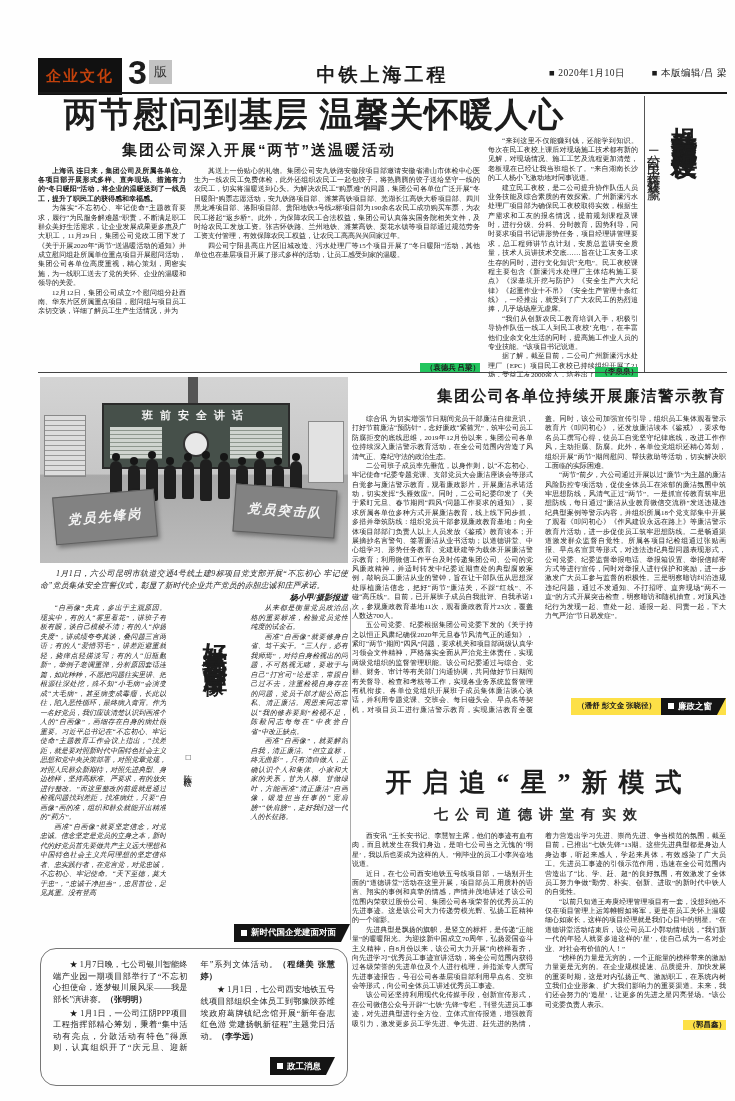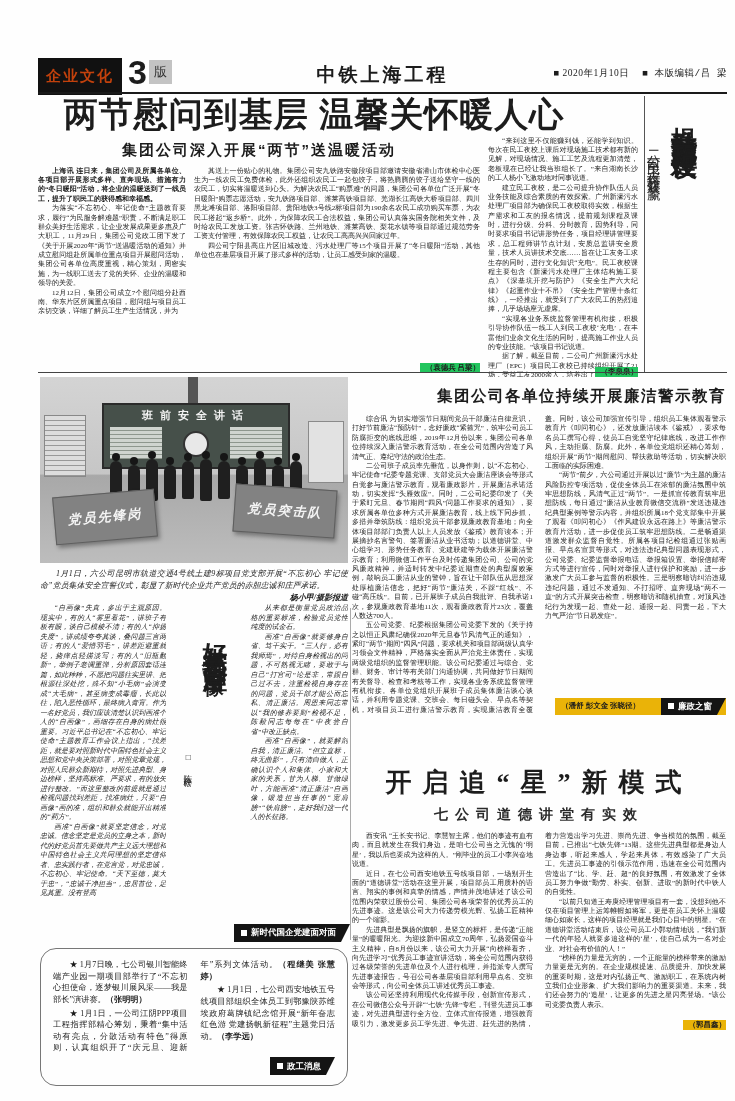--- a/index.html
+++ b/index.html
@@ -76,22 +76,22 @@
   .credit{text-align:right;font-weight:bold;font-style:italic;font-size:8px;margin-top:1px;}
   
   .integrity{position:absolute;top:379px;left:352px;width:374px;}
   .int-head{font-size:27px;font-weight:bold;letter-spacing:9px;text-align:center;white-space:nowrap;}
   .int-sub{font-family:"Liberation Sans",sans-serif;font-weight:bold;font-size:15.5px;
            letter-spacing:1.5px;text-align:right;margin-top:7px;}
   .cols2{column-count:2;column-gap:12px;column-fill:auto;overflow:hidden;position:relative;
          font-size:7px;line-height:1.34;text-align:justify;margin-top:8px;}
   .cols2 p{margin:0;text-indent:2em;}
   .int-cols{height:300px;}
-  .endrow{position:absolute;right:0;bottom:0;display:flex;align-items:center;gap:21px;
-          background:#eab308;padding-left:6px;}
+  .endrow{position:absolute;right:0;bottom:0;display:flex;align-items:center;gap:5px;
+          background:#fde047;padding-left:6px;}
   .end-byline{font-size:7.5px;font-weight:bold;}
   .tag{display:inline-flex;align-items:center;gap:4px;background:#141414;color:#fff;
        font-family:"Liberation Sans",sans-serif;font-weight:bold;font-size:8.5px;
        padding:3px 14px 3px 7px;clip-path:polygon(0 0,100% 0,calc(100% - 9px) 100%,0 100%);}
   .tag-sq{width:6px;height:6px;background:#fff;display:inline-block;}
   
   .vdiv{position:absolute;top:608px;left:350px;width:0;height:332px;border-left:1px solid #aaa;}
   .essay{position:absolute;top:604px;left:40px;width:308px;height:340px;display:flex;}
   .essay-col{font-size:7px;line-height:1.36;text-align:justify;font-style:italic;overflow:hidden;}
   .essay-col p{margin:0;text-indent:2em;}
@@ -124,21 +124,21 @@
 
   <div class="masthead">
     <div class="mh-left">
       <span class="sec-box">企业文化</span>
       <span class="page-num">3</span>
       <span class="page-word">版</span>
     </div>
     <div class="paper-name">中铁上海工程</div>
     <div class="mh-right">
       <span>■ 2020年1月10日</span>
-      <span style="margin-left:10px;font-family:Liberation Mono, monospace;">■ 本版编辑/吕 梁</span>
+      <span style="margin-left:24px;">■ 本版编辑/吕 梁</span>
     </div>
   </div>
   <div class="rule-1"></div>
 
   <div class="lead">
     <div class="lead-head">两节慰问到基层 温馨关怀暖人心</div>
     <div class="lead-body">
       <div class="lead-left">
         <div class="lead-sub">集团公司深入开展“两节”送温暖活动</div>
         <div class="lead-cols">
@@ -150,21 +150,21 @@
           <div class="colB body-txt">
             <p>其送上一份贴心的礼物。集团公司安九铁路安徽段项目部邀请安徽省潜山市体检中心医生为一线农民工免费体检，此外还组织农民工一起包饺子，将热腾腾的饺子送给坚守一线的农民工，切实将温暖送到心头。为解决农民工“购票难”的问题，集团公司各单位广泛开展“冬日暖阳”购票志愿活动，安九铁路项目部、潍莱高铁项目部、芜湖长江高铁大桥项目部、四川黑龙滩项目部、洛阳项目部、贵阳地铁3号线2标项目部为190余名农民工成功购买车票，为农民工搭起“返乡桥”。此外，为保障农民工合法权益，集团公司认真落实国务院相关文件，及时给农民工发放工资。张吉怀铁路、兰州地铁、潍莱高铁、梨花水镇等项目部通过规范劳务工资支付管理，有效保障农民工权益，让农民工高高兴兴回家过年。</p>
             <p>四公司宁阳县高庄片区旧城改造、污水处理厂等15个项目开展了“冬日暖阳”活动，其他单位也在基层项目开展了形式多样的活动，让员工感受到家的温暖。</p>
             <span class="byline-abs">（袁德兵 吕梁）</span>
           </div>
         </div>
       </div>
       <div class="colN body-txt">
         <p>“来到这里不仅能赚到钱，还能学到知识。每次在民工夜校上课后对现场施工技术都有新的见解，对现场情况、施工工艺及流程更加清楚，老板现在已经让我当班组长了。”来自湖南长沙的工人杨小飞激动地对同事说道。</p>
         <p>建立民工夜校，是二公司提升协作队伍人员业务技能及综合素质的有效探索。广州新濠污水处理厂项目部为确保民工夜校取得实效，根据生产需求和工友的报名情况，提前规划课程及课时，进行分级、分科、分时教育，因势利导，同时要求项目书记讲形势任务，项目经理讲管理要求，总工程师讲节点计划，安质总监讲安全质量，技术人员讲技术交底……旨在让工友务工求生存的同时，进行文化知识“充电”。民工夜校课程主要包含《新濠污水处理厂主体结构施工要点》《深基坑开挖与防护》《安全生产六大纪律》《起重作业十不吊》《安全生产管理十条红线》，一经推出，就受到了广大农民工的热烈追捧，几乎场场座无虚席。</p>
-        <p>“实现各业务系统监督管理有机衔接，积极引导协作队伍一线工人到民工夜校‘充电’，在丰富他们业余文化生活的同时，提高施工作业人员的专业技能。”该项目书记说道。</p>
+        <p>“我们从创新农民工教育培训入手，积极引导协作队伍一线工人到民工夜校‘充电’，在丰富他们业余文化生活的同时，提高施工作业人员的专业技能。”该项目书记说道。</p>
         <p>据了解，截至目前，二公司广州新濠污水处理厂（EPC）项目民工夜校已持续组织开展了21场，受益工友2000余人，培养出了大批优秀的班组长和安全意识强、技术水平高、业务能力强的施工人员，有效推动了新濠污水处理厂建设。</p>
         <span class="byline-abs">（李泉泉）</span>
       </div>
     </div>
   </div>
 
   <div class="rail">
     <div class="rail-inner">
       <div class="rail-main">提升技能助力工程建设</div>
       <div class="rail-sub">二公司民工夜校获双赢</div>

